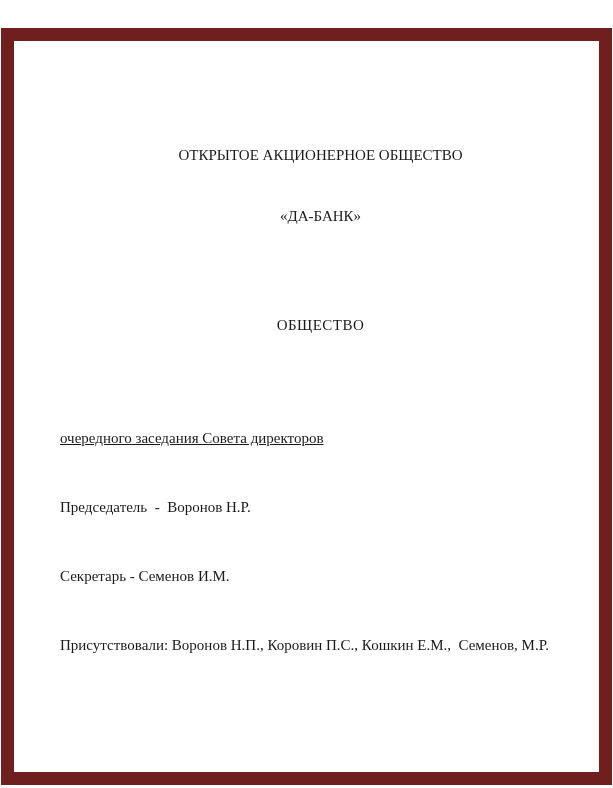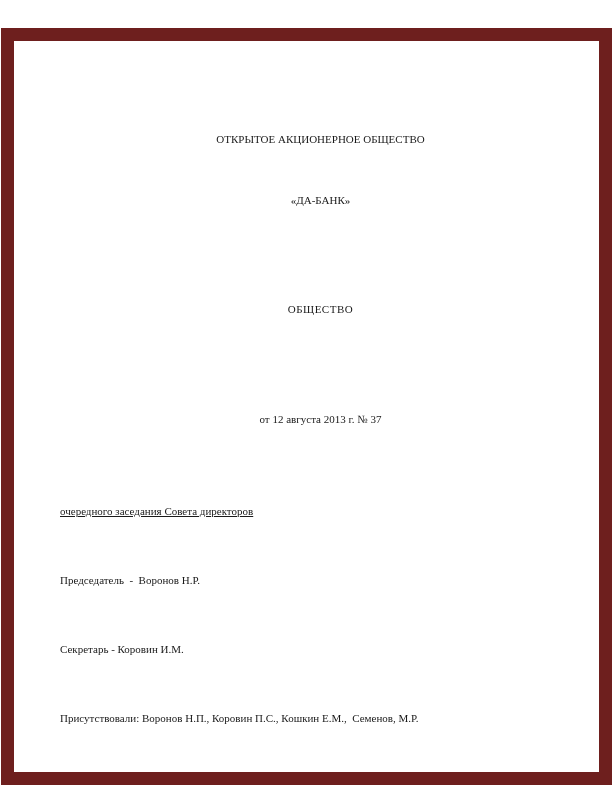--- a/index.html
+++ b/index.html
@@ -21,22 +21,22 @@
     top: 28px;
     left: 1px;
     right: 1px;
     bottom: 3px;
     border: 13px solid #6e1f1e; 
     background: #ffffff;
   }
   .content {
     width: 100%;
     height: 100%;
-    padding: 14px 18px 10px 46px;
-    font-size: 11px;
+    padding: 30px 18px 10px 46px;
+    font-size: 15px;
     line-height: 21px;
     white-space: pre-wrap;
   }
   .center { text-align: center; }
   .line { text-align: left; }
   .org-1 { margin-top: 12px; line-height: 19px; }
   .org-2 { line-height: 19px; }
   .doc-title { margin-top: 26px; letter-spacing: 0.5px; }
   .date-line { margin-top: 26px; }
   .city-line { margin-top: 2px; }
@@ -48,25 +48,24 @@
 
 <div class="screen">
   <div class="frame" style="border-color: rgb(110, 31, 30);">
     <div class="content">
 
       <p class="center org-1">ОТКРЫТОЕ АКЦИОНЕРНОЕ ОБЩЕСТВО</p>
       <p class="center org-2">«ДА-БАНК»</p>
 
       <p class="center doc-title">ОБЩЕСТВО</p>
 
-      <p class="center date-line">от 12 августа 2013 г. № 37</p>
 
       <p class="line meeting-type">очередного заседания Совета директоров</p>
       <p class="line meta">Председатель  -  Воронов Н.Р.</p>
-      <p class="line meta">Секретарь - Коровин И.М.</p>
+      <p class="line meta">Секретарь - Семенов И.М.</p>
       <p class="line meta">Присутствовали: Воронов Н.П., Коровин П.С., Кошкин Е.М.,  Семенов, М.Р.</p>
 
       
 
       
       
       
       
 
       

